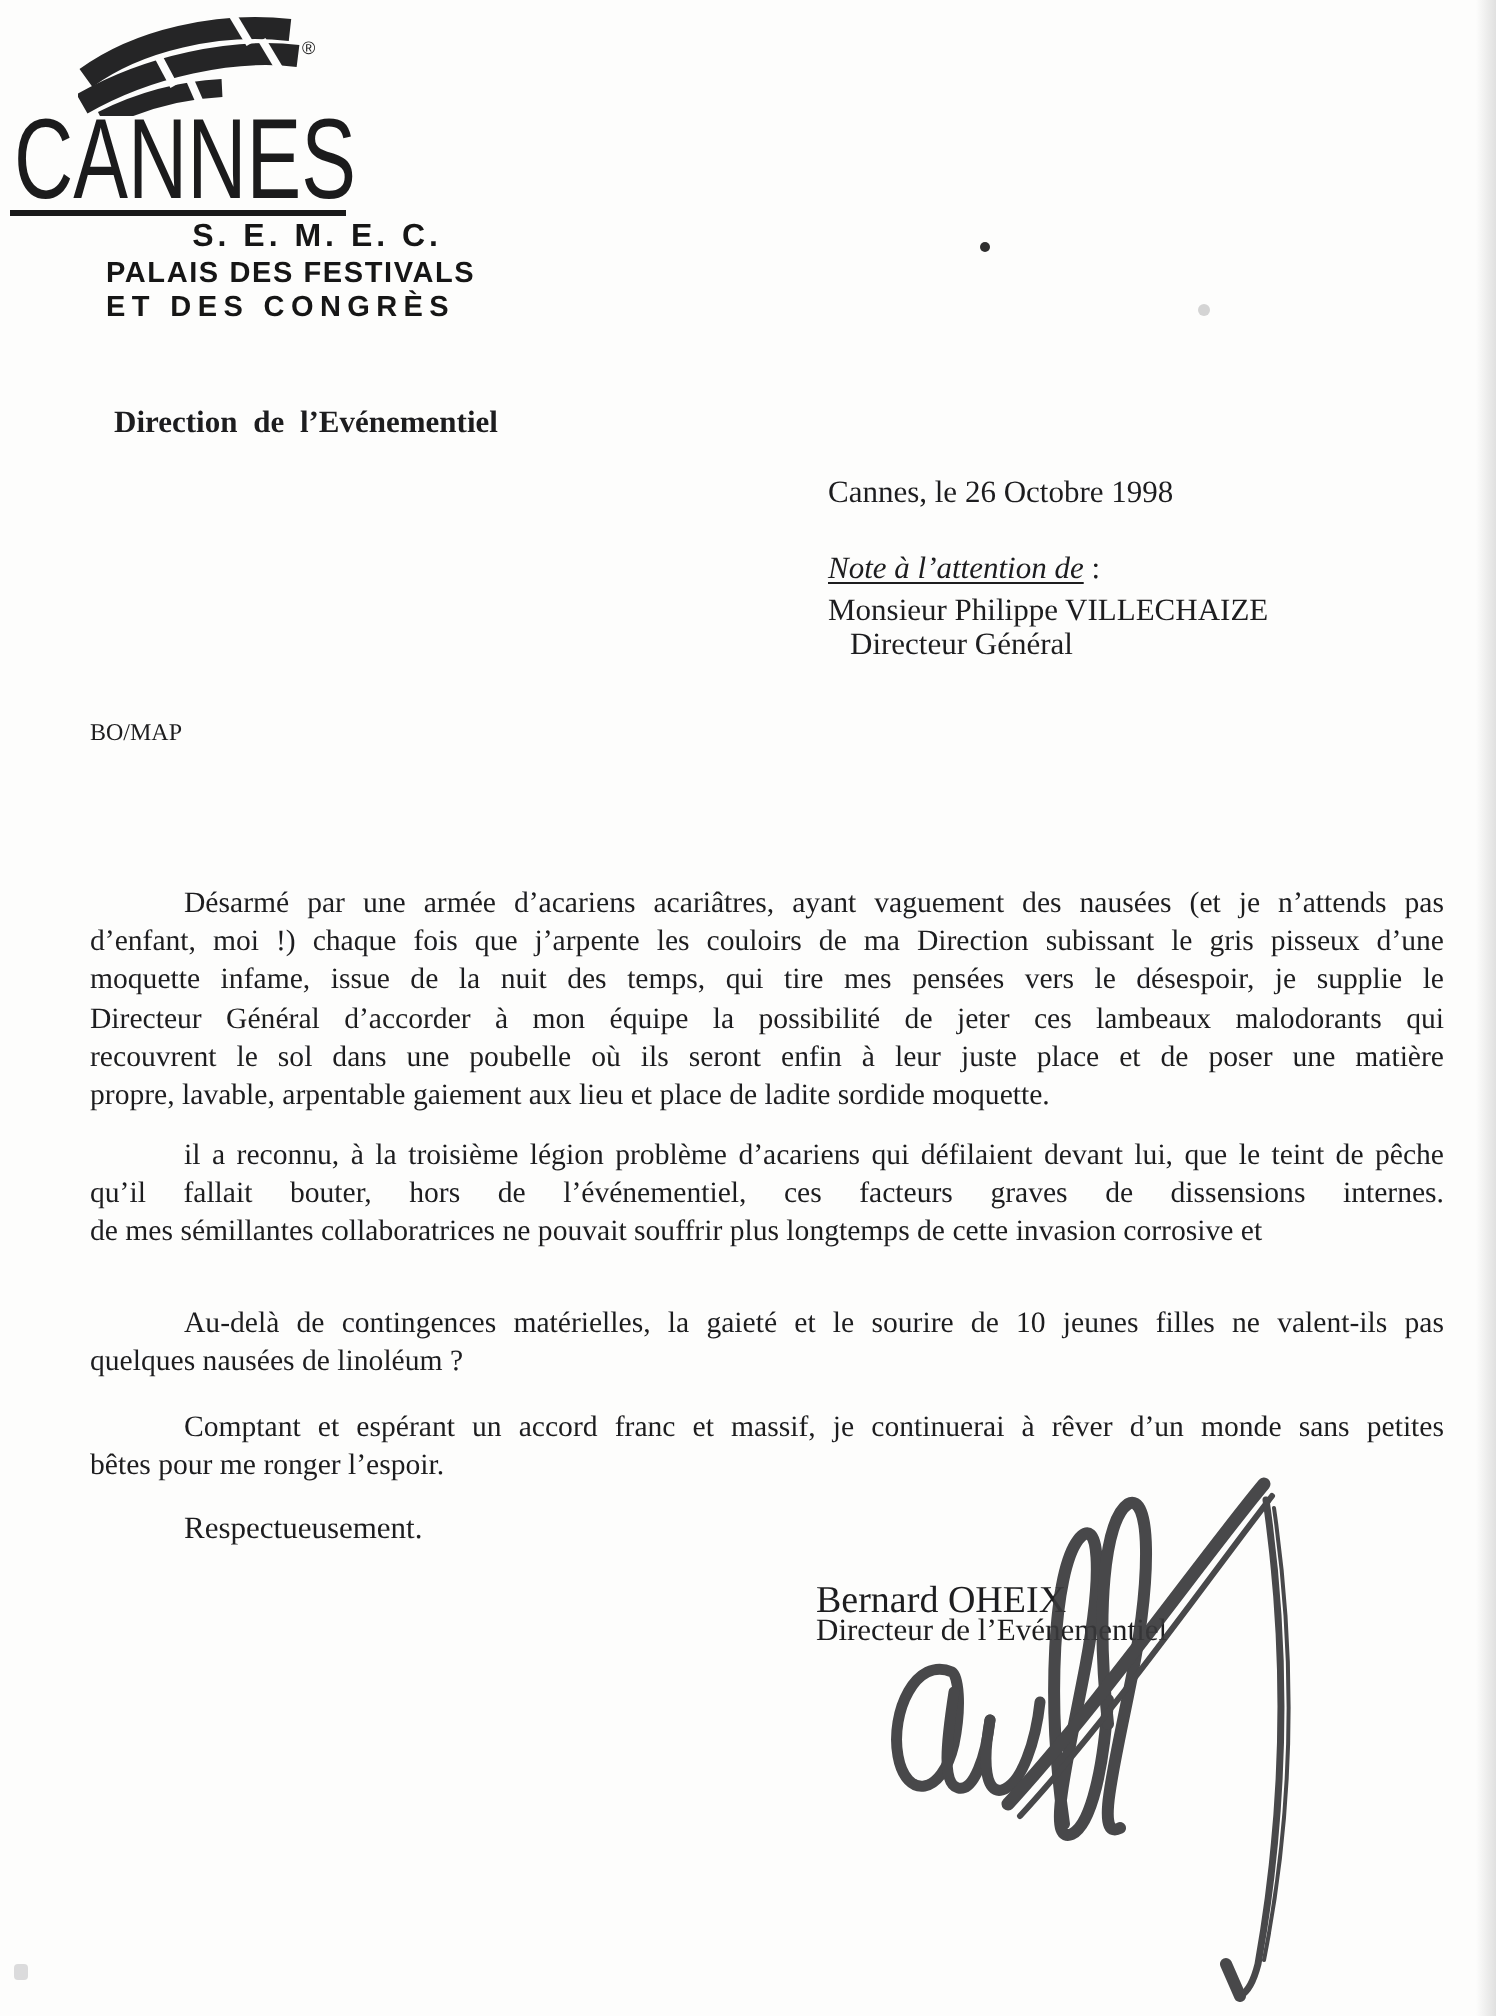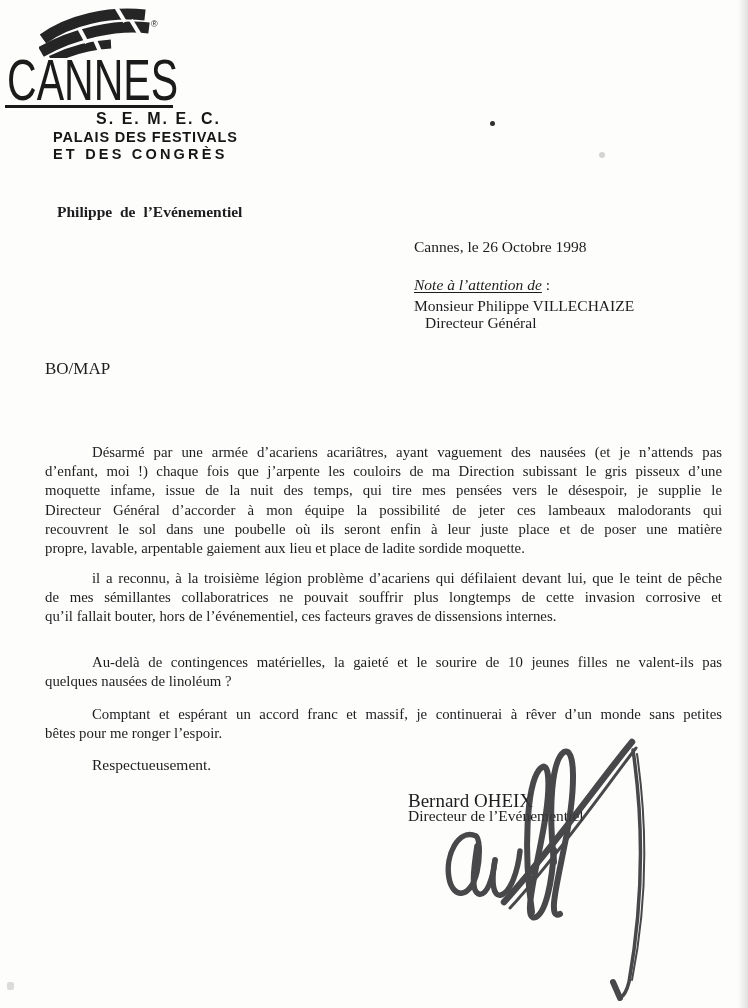--- a/index.html
+++ b/index.html
@@ -27,21 +27,21 @@
   .org {top:106px;font-size:16px;letter-spacing:2px;}
   .org1{top:125px;font-size:14.5px;letter-spacing:0.8px;}
   .org2{top:142px;font-size:14.5px;letter-spacing:3.2px;}
   
   .sender{position:absolute;left:57px;top:203px;font-weight:bold;font-size:15.5px;word-spacing:4px;}
   .dateline{position:absolute;left:414px;top:238px;font-size:15.5px;}
   .attention{position:absolute;left:414px;top:276px;font-size:15.5px;}
   .attention .u{text-decoration:underline;text-underline-offset:2px;font-style:italic;}
   .recipient-name{position:absolute;left:414px;top:297px;font-size:15.5px;}
   .recipient-title{position:absolute;left:425px;top:314px;font-size:15.5px;}
-  .ref{position:absolute;left:45px;top:359px;font-size:17px;text-align:right;}
+  .ref{position:absolute;left:45px;top:359px;font-size:12px;text-align:right;}
   
   .para{position:absolute;left:45px;width:677px;font-size:14.8px;line-height:19.2px;}
   .p1{top:443px;} .p2{top:569px;} .p3{top:653px;} .p4{top:705px;}
   .jline{text-align:justify;text-align-last:justify;white-space:normal;}
   .para .jline:first-child{text-indent:47px;}
   .para .jline:last-child{text-align-last:left;}
   .closing{position:absolute;left:92px;top:756px;font-size:15.5px;}
   
   .sig-name {position:absolute;left:408px;top:790px;font-size:19px;}
   .sig-title{position:absolute;left:408px;top:807px;font-size:15.5px;}
@@ -76,41 +76,41 @@
       </g>
     </svg>
     <span class="regmark">®</span>
     <div class="brand">CANNES</div>
     <div class="lh-rule"></div>
     <div class="org">S. E. M. E. C.</div>
     <div class="org1">PALAIS DES FESTIVALS</div>
     <div class="org2">ET DES CONGRÈS</div>
   </div>
 
-  <div class="sender">Philippe de l’Evénementiel</div>
+  <div class="sender">Direction de l’Evénementiel</div>
 
   <div class="dateline">Cannes, le 26 Octobre 1998</div>
   <div class="attention"><span class="u">Note à l’attention de</span><span> :</span></div>
   <div class="recipient-name">Monsieur Philippe VILLECHAIZE</div>
   <div class="recipient-title">Directeur Général</div>
 
   <div class="ref">BO/MAP</div>
 
   <div class="para p1">
       <div class="jline">Désarmé par une armée d’acariens acariâtres, ayant vaguement des nausées (et je n’attends pas</div>
       <div class="jline">d’enfant, moi !) chaque fois que j’arpente les couloirs de ma Direction subissant le gris pisseux d’une</div>
       <div class="jline">moquette infame, issue de la nuit des temps, qui tire mes pensées vers le désespoir, je supplie le</div>
       <div class="jline">Directeur Général d’accorder à mon équipe la possibilité de jeter ces lambeaux malodorants qui</div>
       <div class="jline">recouvrent le sol dans une poubelle où ils seront enfin à leur juste place et de poser une matière</div>
       <div class="jline">propre, lavable, arpentable gaiement aux lieu et place de ladite sordide moquette.</div>
     </div>
   <div class="para p2">
       <div class="jline">il a reconnu, à la troisième légion problème d’acariens qui défilaient devant lui, que le teint de pêche</div>
+      <div class="jline">qu’il fallait bouter, hors de l’événementiel, ces facteurs graves de dissensions internes.</div>
       <div class="jline">de mes sémillantes collaboratrices ne pouvait souffrir plus longtemps de cette invasion corrosive et</div>
-      <div class="jline">qu’il fallait bouter, hors de l’événementiel, ces facteurs graves de dissensions internes.</div>
     </div>
   <div class="para p3">
       <div class="jline">Au-delà de contingences matérielles, la gaieté et le sourire de 10 jeunes filles ne valent-ils pas</div>
       <div class="jline">quelques nausées de linoléum ?</div>
     </div>
   <div class="para p4">
       <div class="jline">Comptant et espérant un accord franc et massif, je continuerai à rêver d’un monde sans petites</div>
       <div class="jline">bêtes pour me ronger l’espoir.</div>
     </div>
 

